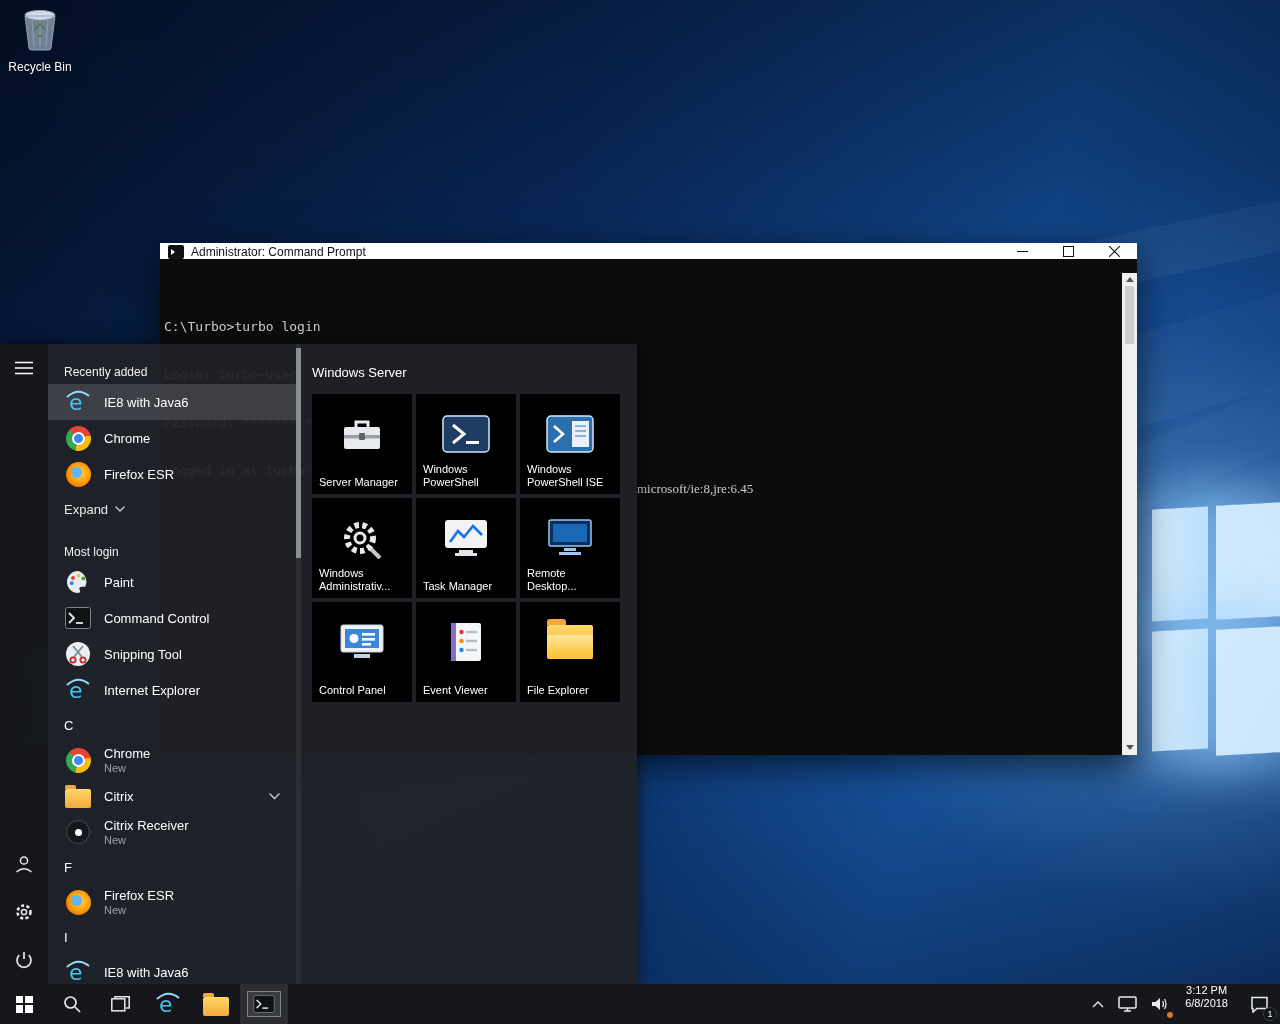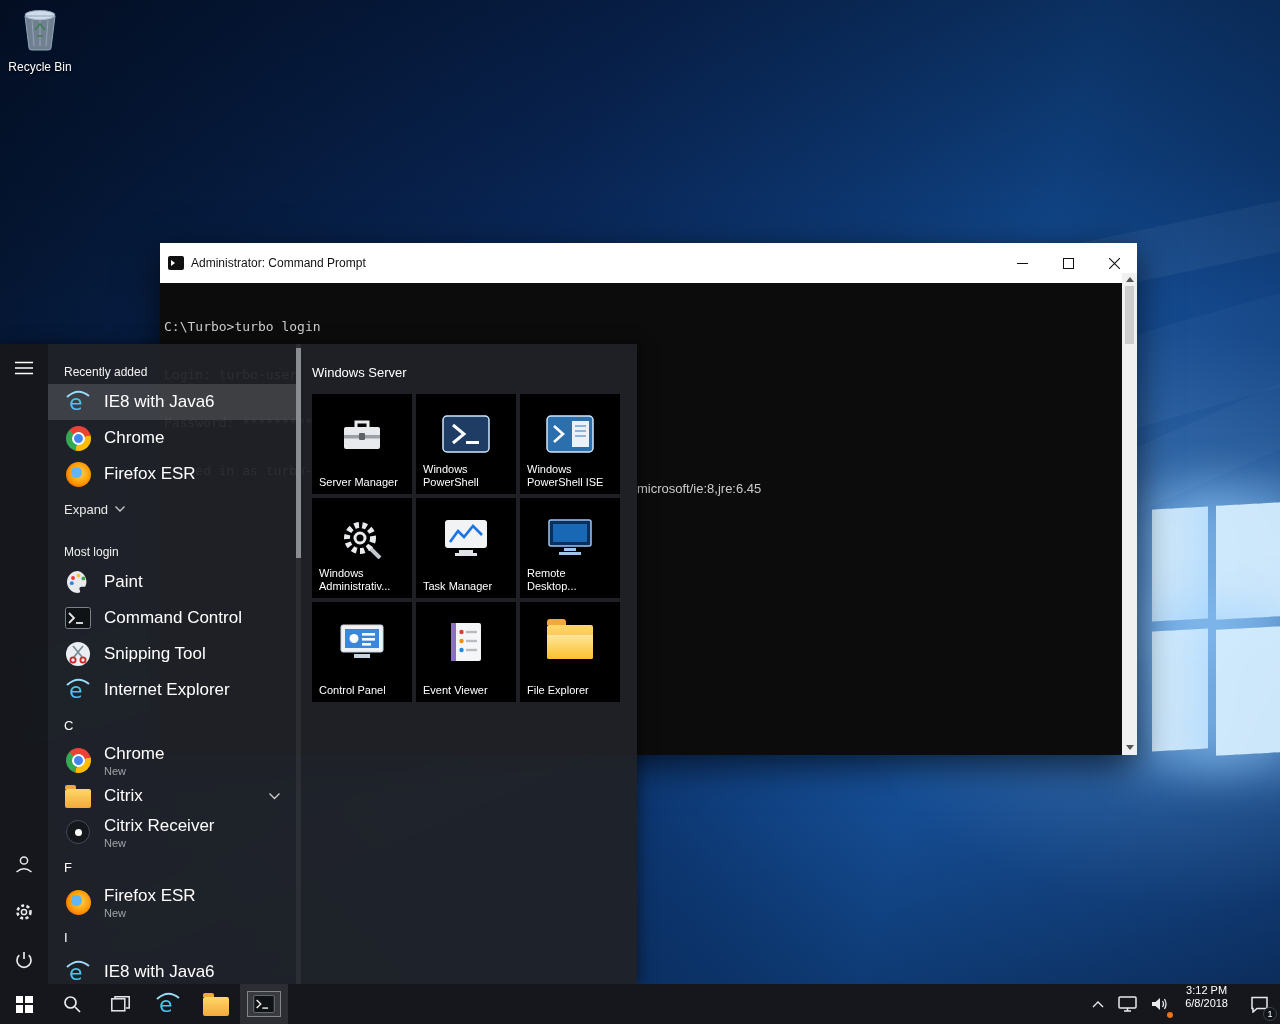--- a/index.html
+++ b/index.html
@@ -21,47 +21,47 @@
   .pane.p2{left:1216px;top:504px;width:64px;height:114px}
   .pane.p3{left:1152px;top:630px;width:56px;height:120px}
   .pane.p4{left:1216px;top:628px;width:64px;height:126px}
 
   
   .desktop-icon{position:absolute;left:2px;top:8px;width:76px;text-align:center;z-index:1}
   .desktop-icon .lbl{margin-top:4px;font-size:12px;color:#fff;text-shadow:0 1px 2px rgba(0,0,0,.9)}
 
   
   .cmd{position:absolute;left:160px;top:243px;width:977px;height:512px;z-index:5;background:#0c0c0c;box-shadow:0 10px 34px rgba(0,0,0,.65)}
-  .cmd-titlebar{height:40px;background:#ffffff;display:flex;align-items:center;padding-left:8px}
+  .cmd-titlebar{height:16px;background:#ffffff;display:flex;align-items:flex-end;padding-left:8px}
   .cmd-titleicon{width:16px;height:14px;background:#101010;border-radius:2px;position:relative;flex:none}
   .cmd-titleicon::after{content:"";position:absolute;left:3px;top:4px;border-left:4px solid #fff;border-top:3px solid transparent;border-bottom:3px solid transparent}
   .cmd-title{font-size:12px;color:#111;margin-left:7px;white-space:nowrap}
   .cmd-controls{margin-left:auto;display:flex;height:100%}
   .cap-btn{width:46px;height:100%;display:flex;align-items:center;justify-content:center}
   .cmd-body{position:absolute;left:0;top:30px;right:15px;bottom:0;padding:14px 0 0 4px;font-family:"DejaVu Sans Mono",monospace;font-size:13px;line-height:16px;color:#cccccc;white-space:pre;overflow:hidden}
-  .cmd-partial{position:absolute;left:477px;top:208px;font-family:Liberation Sans, sans-serif;font-size:13px;color:#cccccc;white-space:pre}
+  .cmd-partial{position:absolute;left:477px;top:208px;font-family:Liberation Serif, serif;font-size:13px;color:#cccccc;white-space:pre}
   .cmd-scrollbar{position:absolute;top:30px;right:0;bottom:0;width:15px;background:#f0f0f0;display:flex;flex-direction:column;align-items:center}
   .sb-arrow-up{margin-top:4px;width:0;height:0;border-left:4px solid transparent;border-right:4px solid transparent;border-bottom:5px solid #555}
   .sb-arrow-down{position:absolute;bottom:5px;width:0;height:0;border-left:4px solid transparent;border-right:4px solid transparent;border-top:5px solid #555}
   .sb-thumb{margin-top:4px;width:9px;height:58px;background:#cdcdcd}
 
   
   .start{position:absolute;left:0;top:344px;width:637px;height:640px;z-index:10;background:rgba(32,34,39,.94);box-shadow:2px 0 14px rgba(0,0,0,.5);overflow:hidden}
   .rail{position:absolute;left:0;top:0;width:48px;height:100%;background:rgba(0,0,0,.28)}
   .rail-btn{width:48px;height:48px;display:flex;align-items:center;justify-content:center;cursor:pointer}
   .rail-bottom{position:absolute;bottom:0;left:0}
 
   .applist{position:absolute;left:48px;top:0;width:248px;height:100%;padding-top:16px;overflow:hidden}
   .list-header{height:24px;padding-left:16px;font-size:12px;color:#f2f2f2;display:flex;align-items:center}
   .list-header.mu{height:30px;padding-top:6px}
   .arow{height:36px;display:flex;align-items:center;padding:0 10px 0 16px;gap:12px;cursor:pointer}
   .arow.selected{background:rgba(255,255,255,.14)}
   .aicon{width:28px;height:28px;flex:none;display:flex;align-items:center;justify-content:center}
   .atext{display:flex;flex-direction:column;justify-content:center;min-width:0}
-  .alabel{font-size:17px;color:#fff;white-space:nowrap}
+  .alabel{font-size:13px;color:#fff;white-space:nowrap}
   .asub{font-size:11px;color:#9fa3a8;margin-top:1px}
   .letter-row{height:34px;display:flex;align-items:center;padding-left:16px;font-size:13px;color:#fff;cursor:pointer}
   .expand-row{height:34px;margin-bottom:8px;display:flex;align-items:center;gap:7px;padding-left:16px;font-size:13px;color:#e8e8e8;cursor:pointer}
   .chev-right{margin-left:auto;margin-right:6px;display:flex}
   .list-scrollbar{position:absolute;left:296px;top:0;width:5px;height:100%;background:rgba(255,255,255,.06)}
   .list-thumb{position:absolute;top:4px;left:0;width:5px;height:210px;background:#8a8d92}
 
   .tilepanel{position:absolute;left:302px;top:0;right:0;height:100%;padding:20px 10px 0 10px}
   .tile-group-header{font-size:13px;color:#fff;height:16px;display:flex;align-items:center;cursor:pointer}
   .tile-grid{margin-top:14px;display:grid;grid-template-columns:repeat(3,100px);grid-auto-rows:100px;gap:4px}

